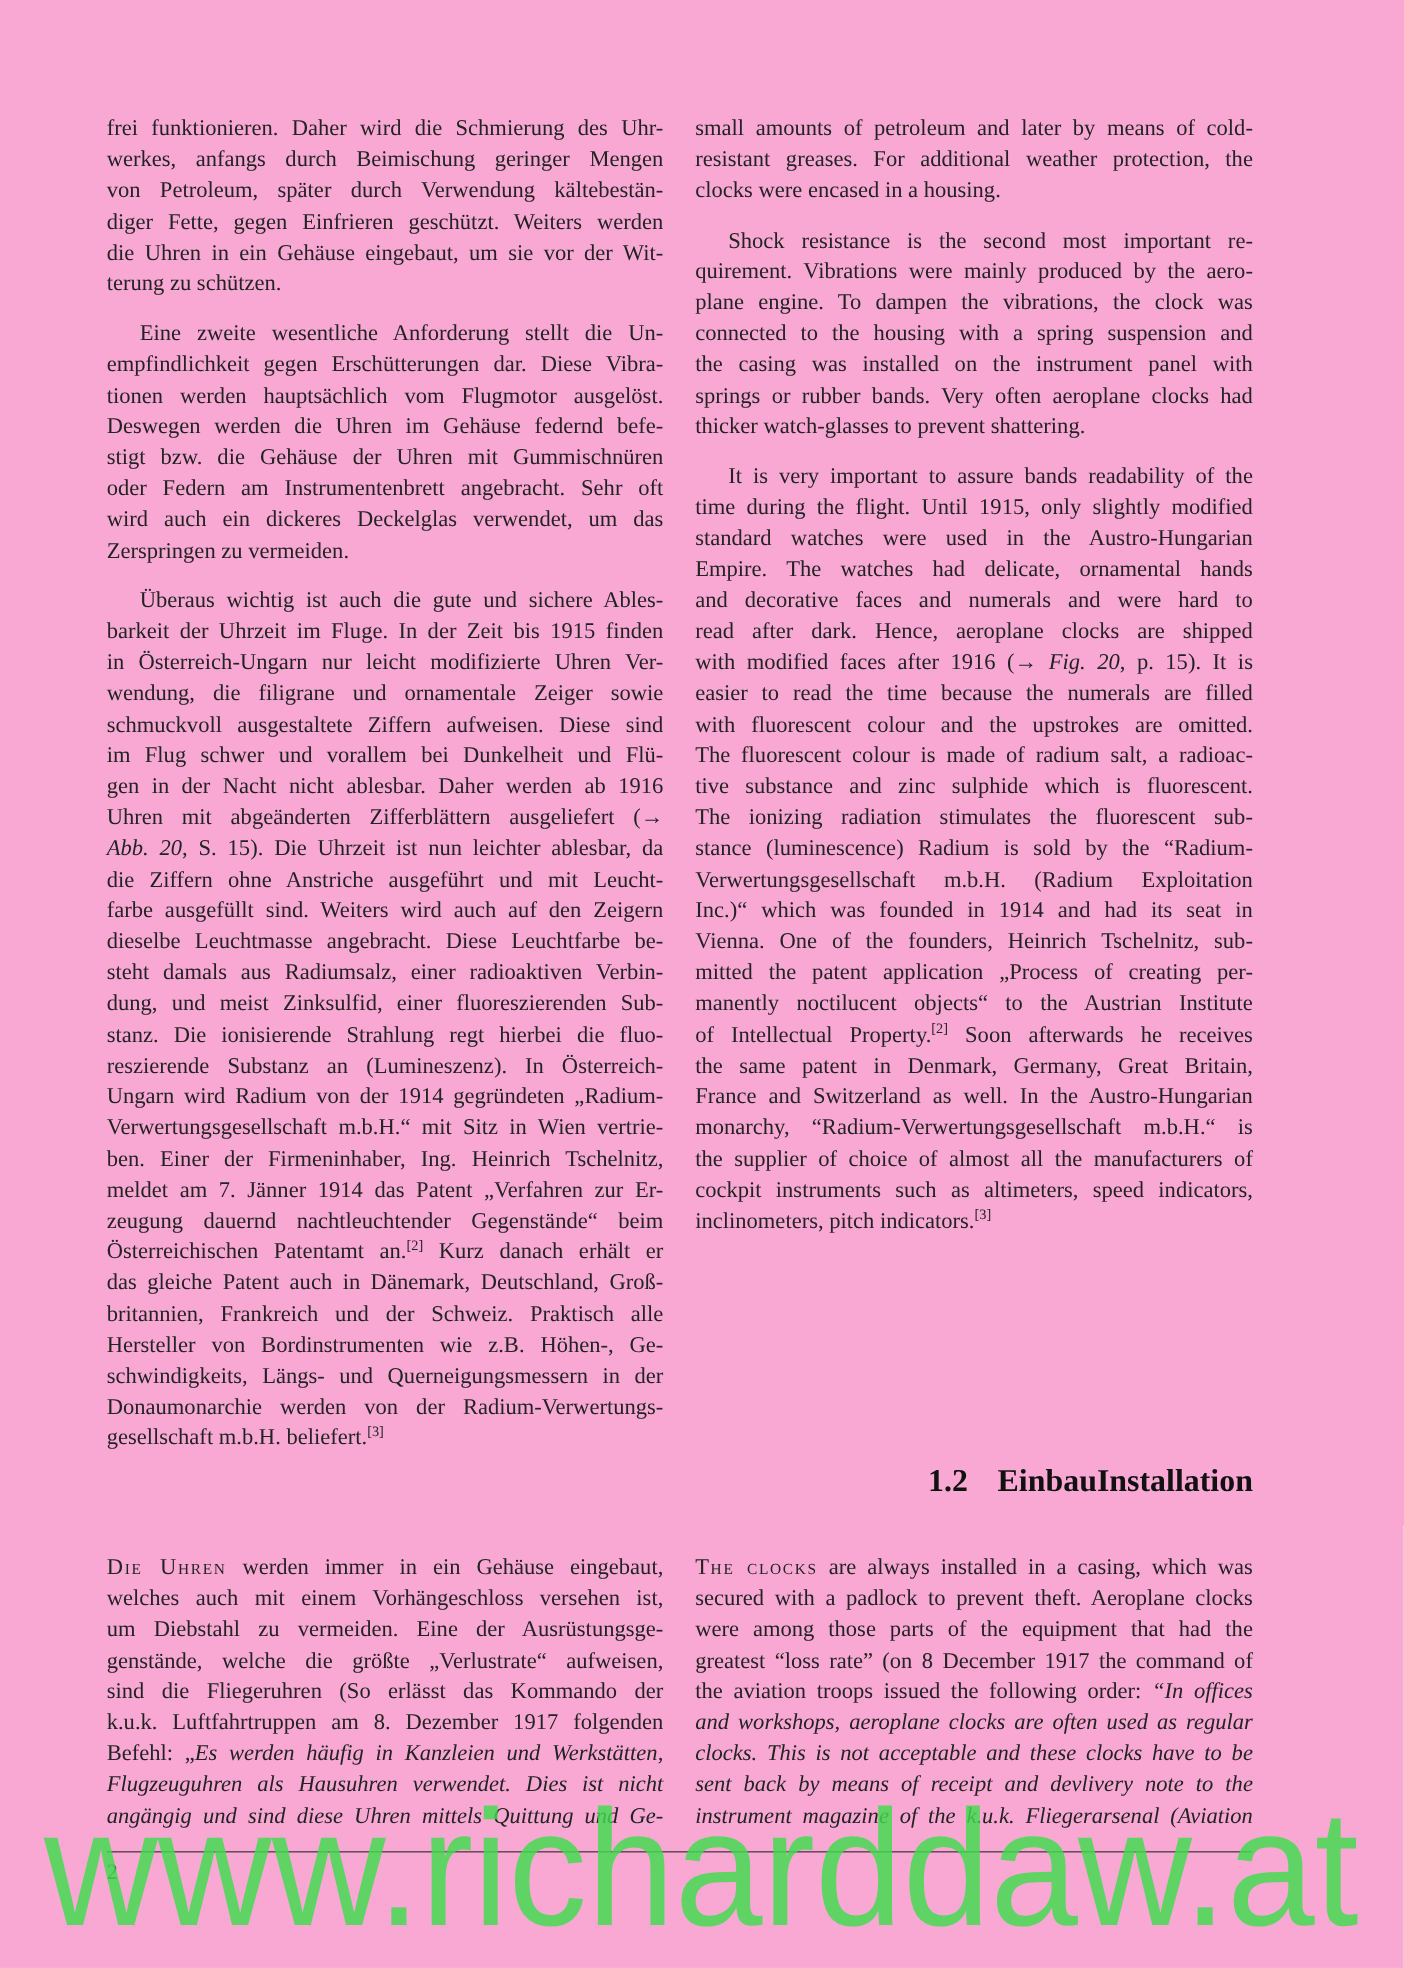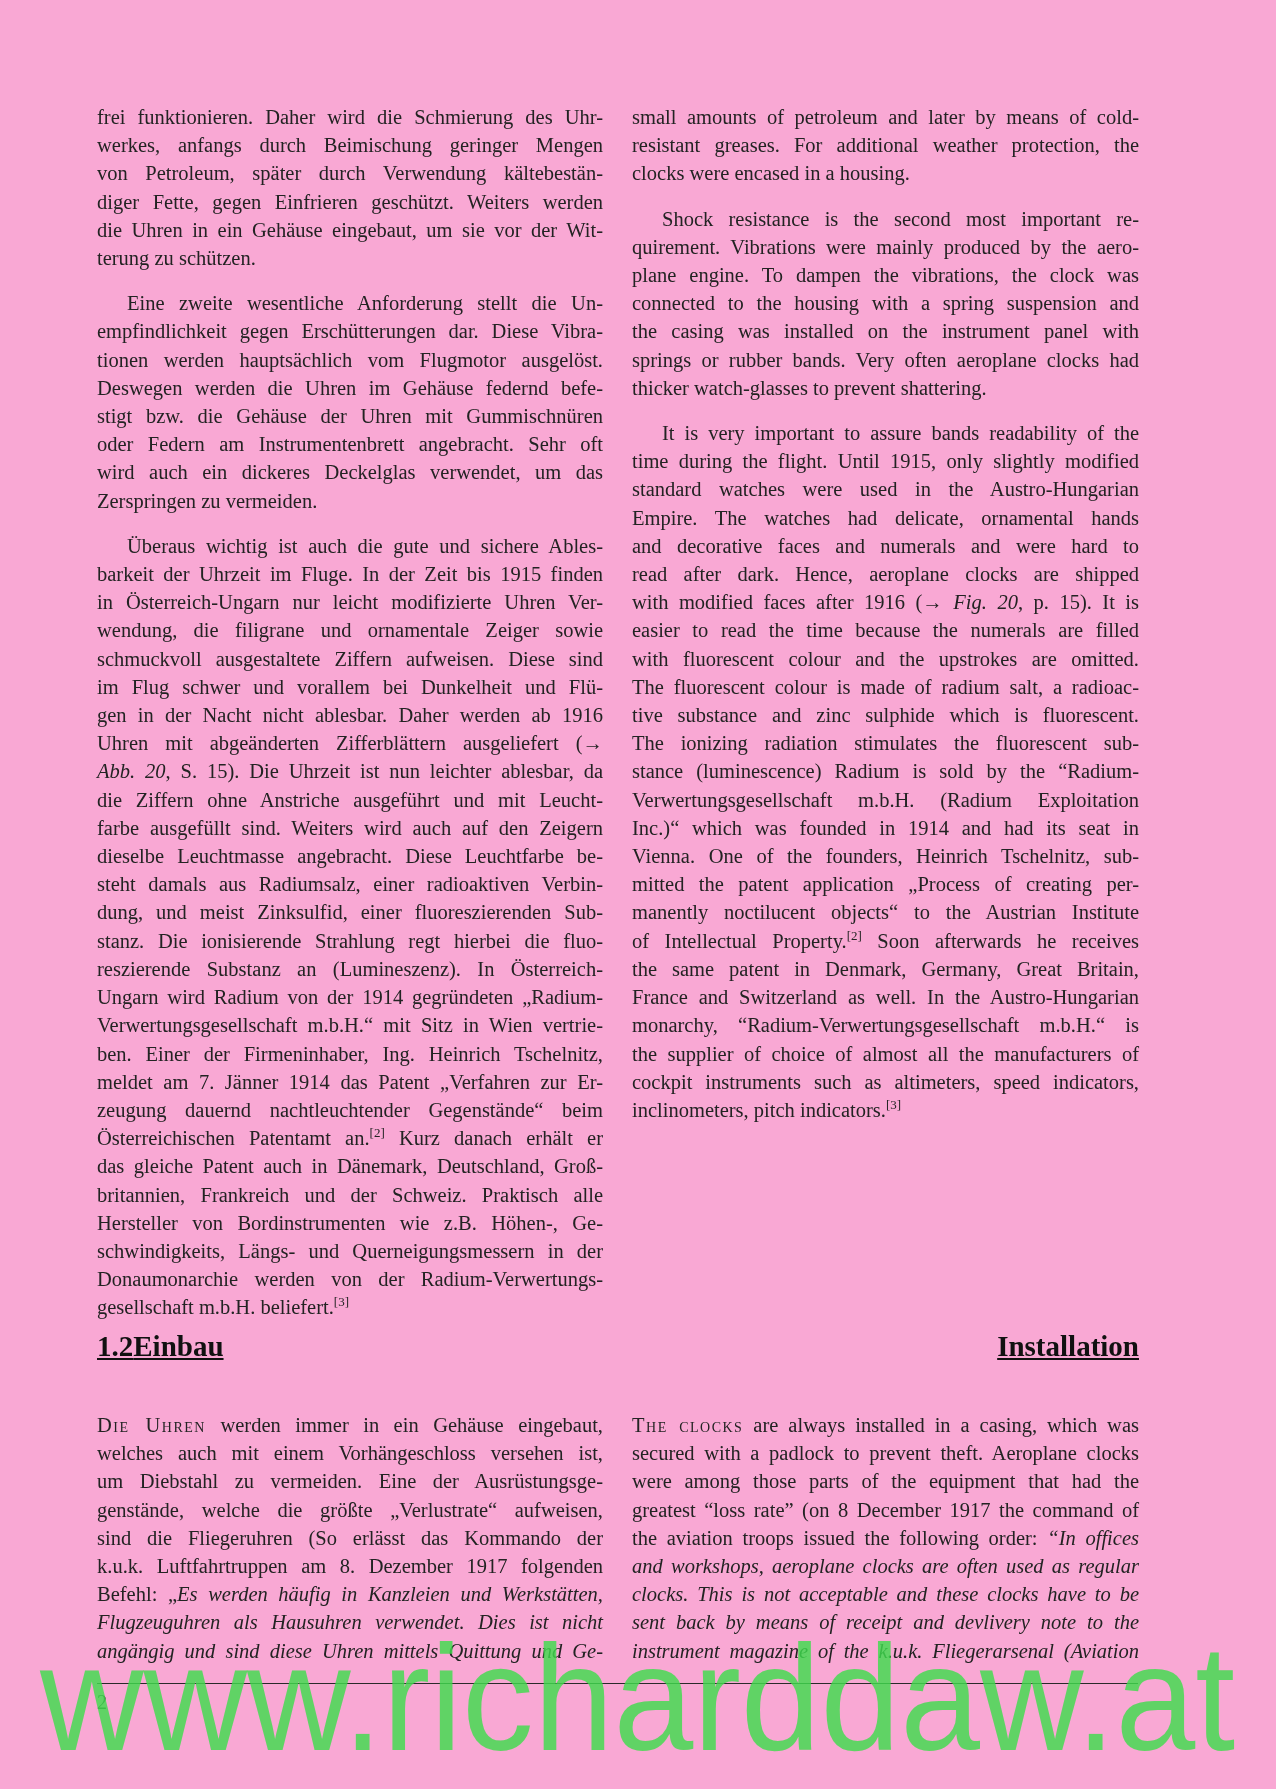--- a/index.html
+++ b/index.html
@@ -21,25 +21,25 @@
   .col{width:506px;font-size:20.5px;line-height:28.2px;}
   .col-right{width:507px;}
   .l{text-align:justify;text-align-last:justify;white-space:normal;}
   .l.last{text-align-last:left;}
   .l.ind{text-indent:30px;margin-top:17px;}
   sup{font-size:13px;line-height:0;vertical-align:super;letter-spacing:0;}
   i{font-style:italic;}
   .sc{font-variant:small-caps;letter-spacing:1.5px;}
   .heading-row{
     position:absolute;top:1330px;left:97px;width:1042px;
-    display:flex;justify-content:space-between;align-items:baseline;
-    font-weight:bold;font-size:29px;color:#111;text-decoration:underline;
+    display:flex;justify-content:flex-end;align-items:baseline;
+    font-weight:bold;font-size:29px;color:#111;
   }
   .heading-left{display:flex;}
-  .heading-title-de{}
+  .heading-title-de{margin-left:27px;}
   .footer-rule{
     position:absolute;top:1683px;left:97px;width:1041px;
     border-top:1.6px solid #2a2a2a;height:0;
   }
   .page-num{
     position:absolute;top:1691px;left:97px;
     font-size:20px;color:#333;
   }
   .watermark{
     position:absolute;left:0;top:1600px;width:1276px;height:189px;

